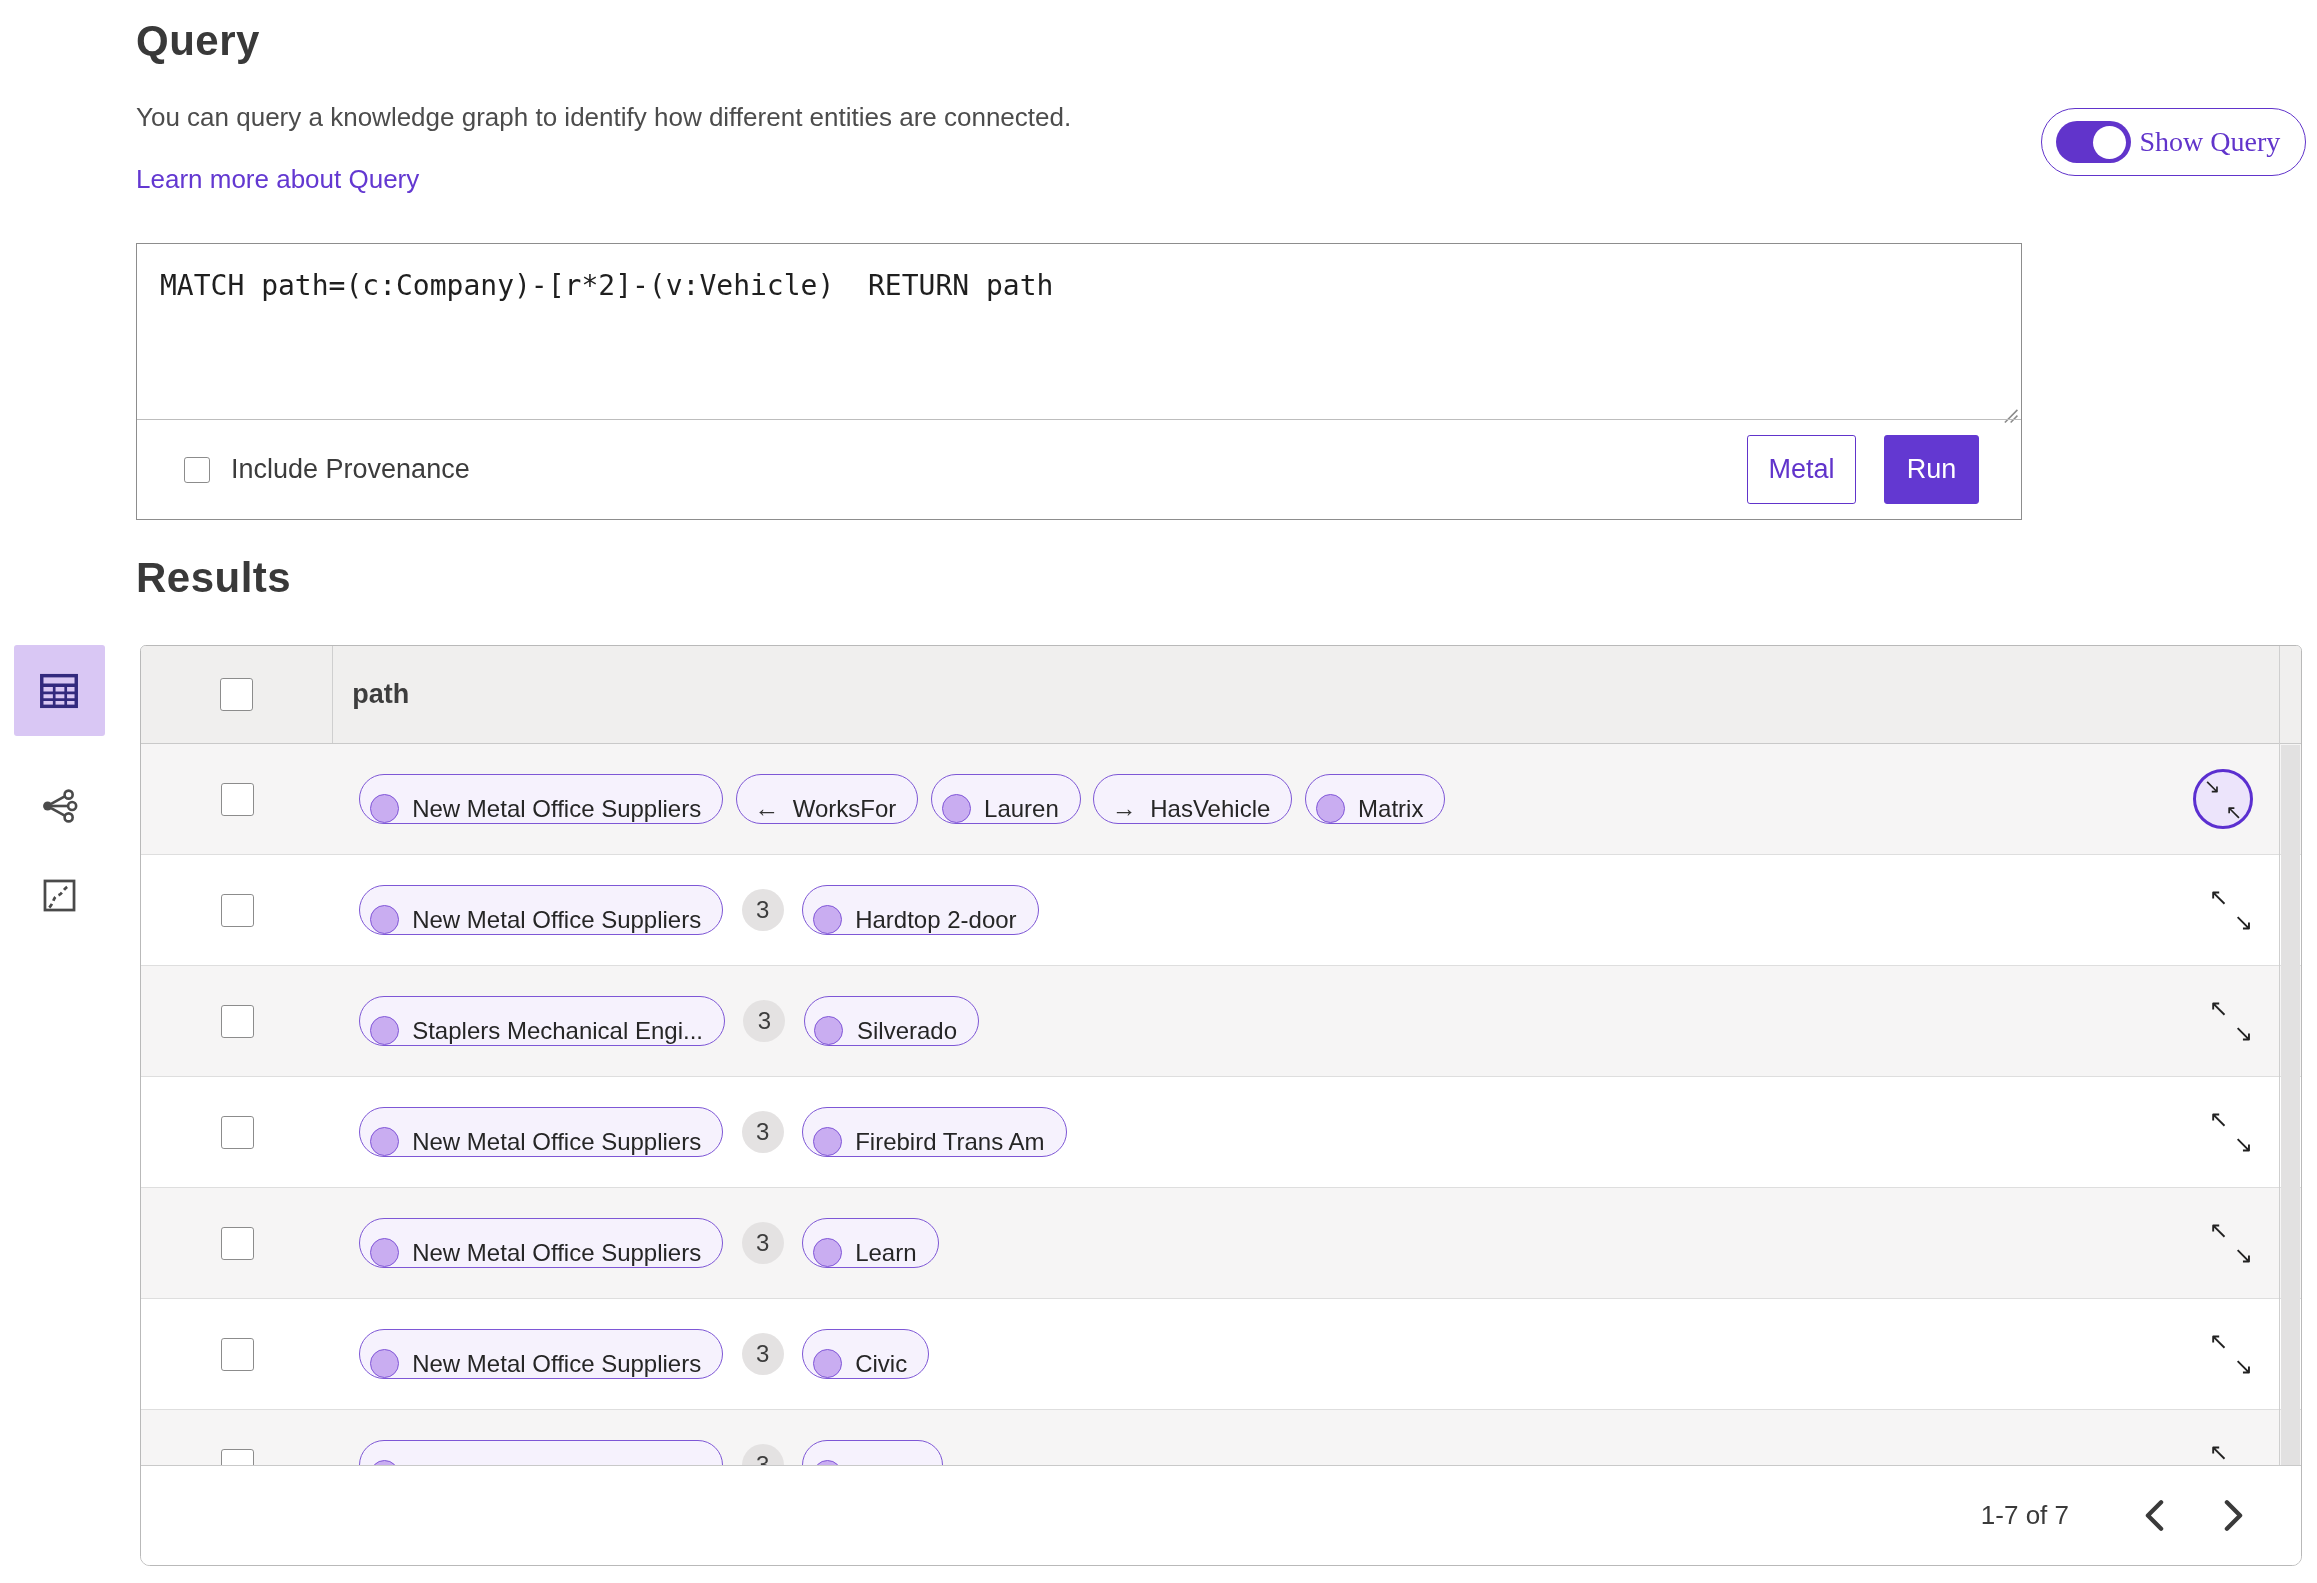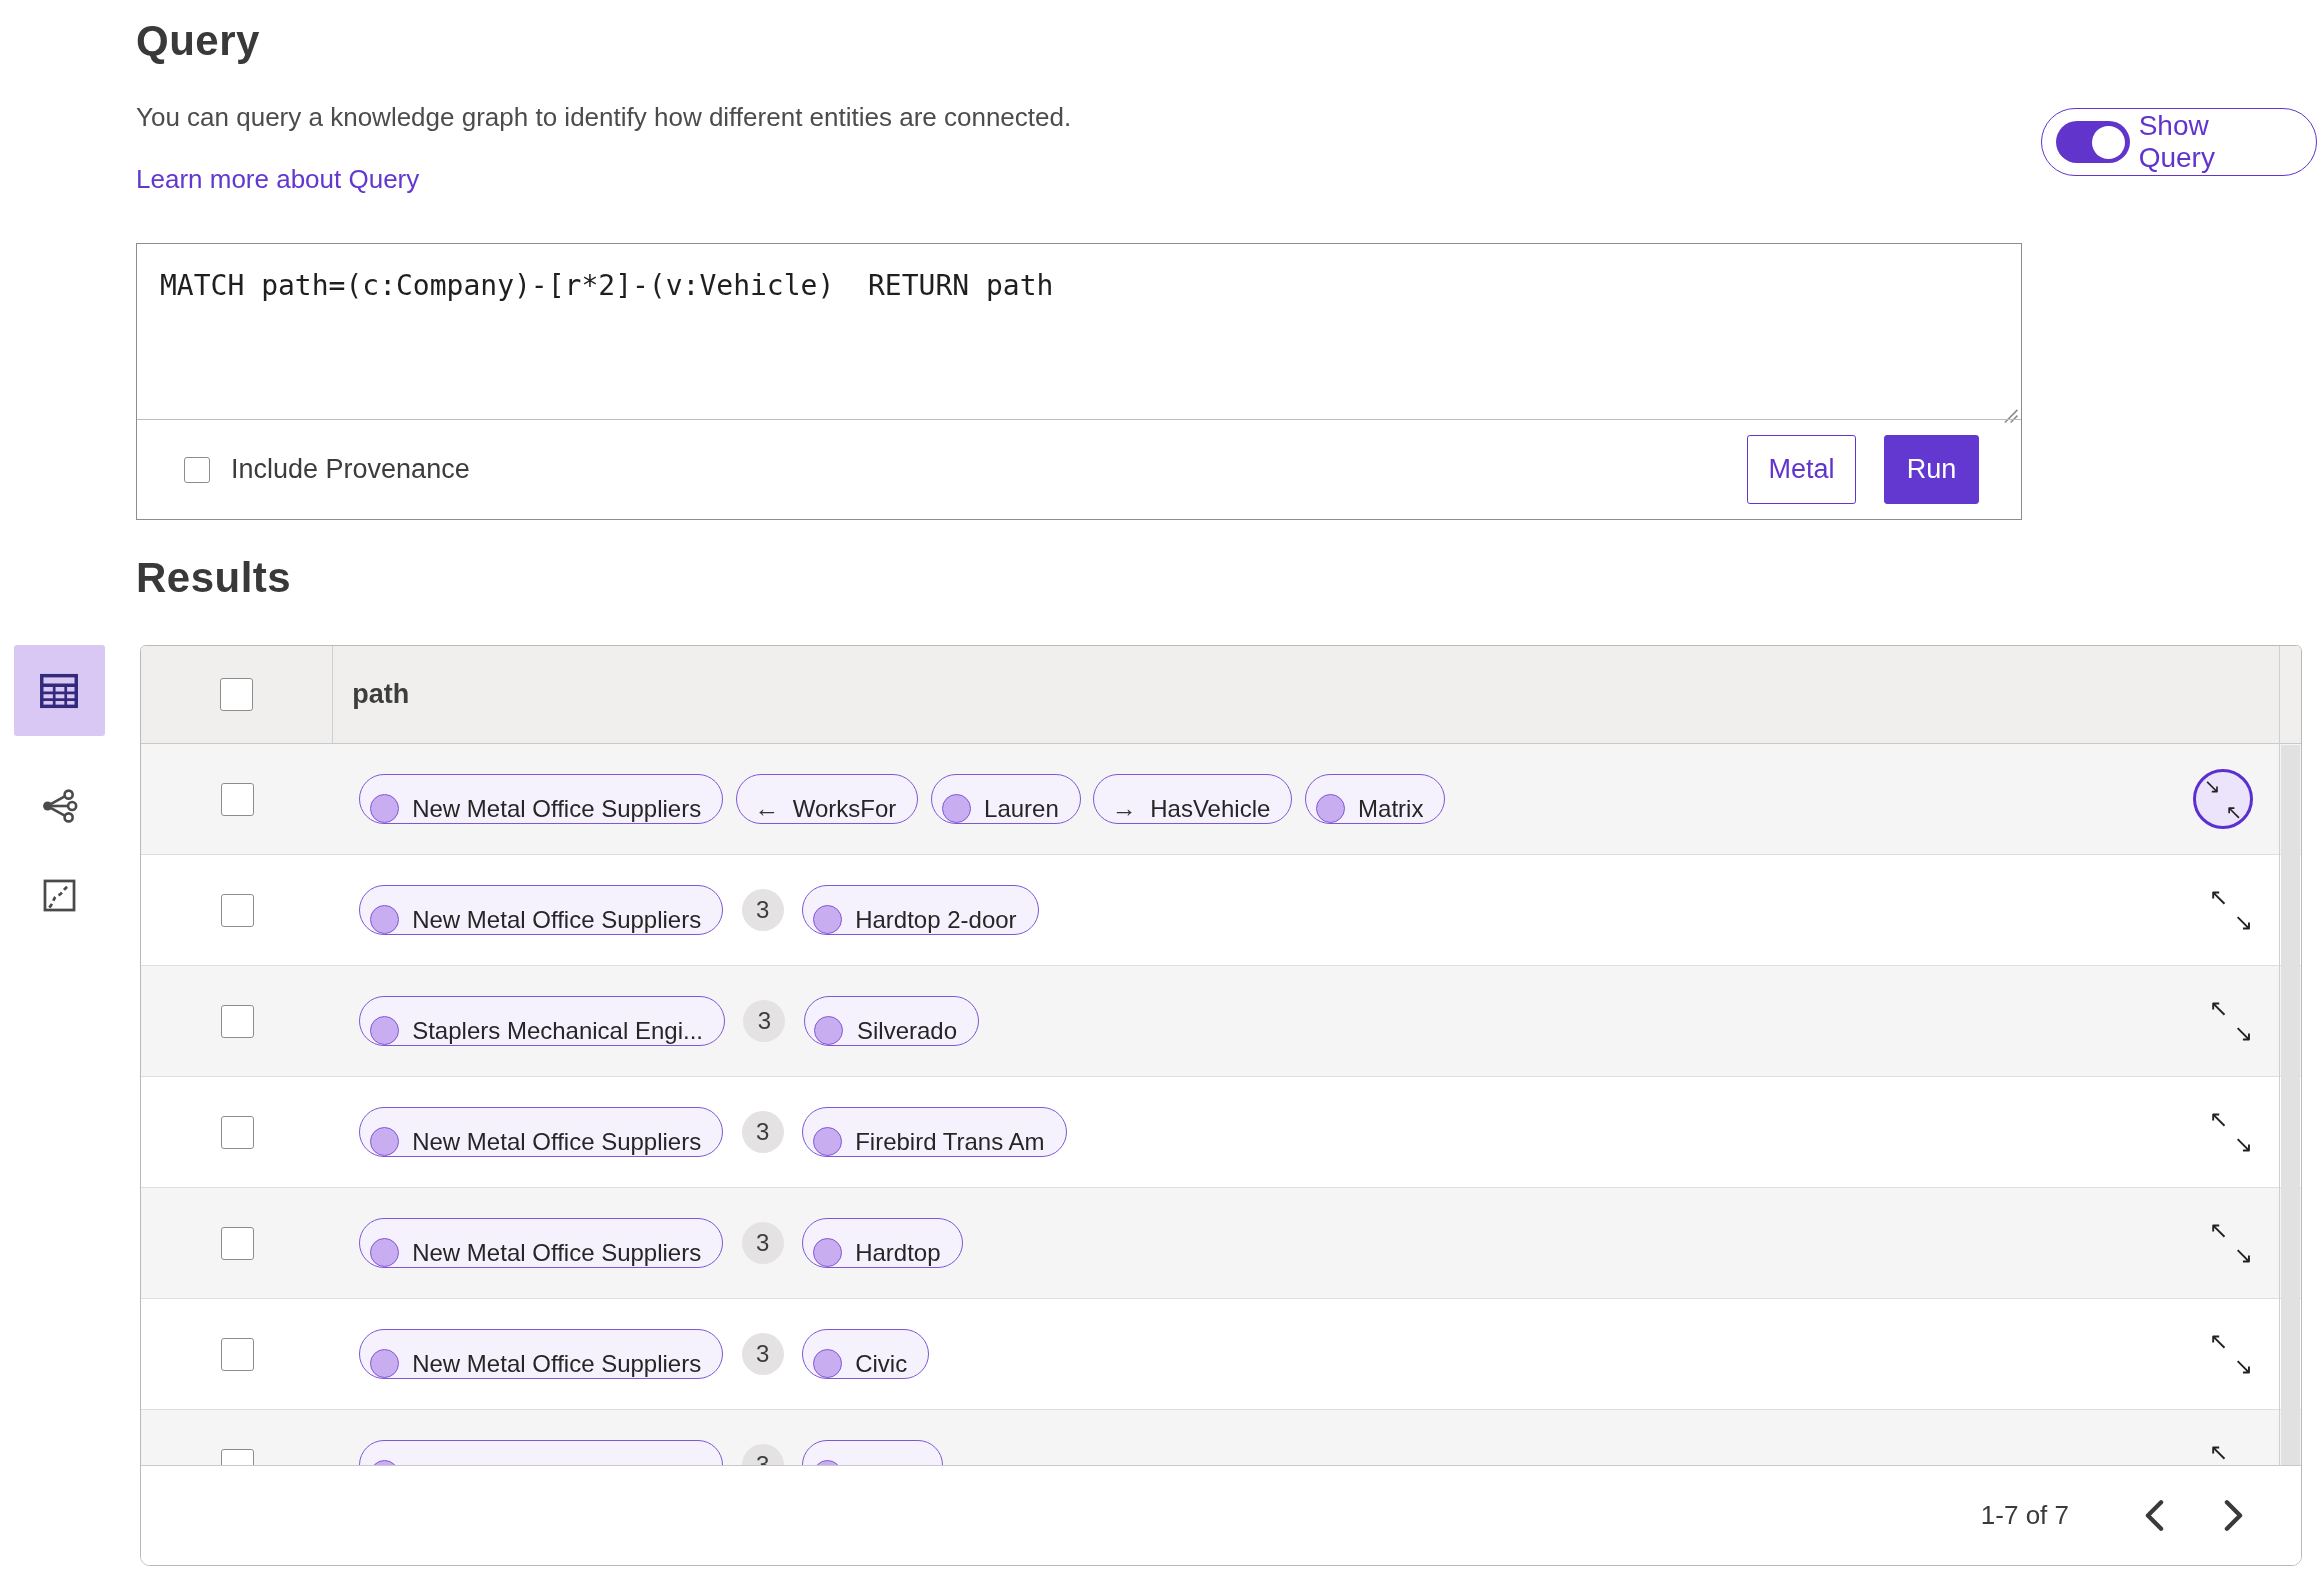--- a/index.html
+++ b/index.html
@@ -6,21 +6,21 @@
   html,body { background:#ffffff; }
   body { font-family:"Liberation Sans", sans-serif; color:#3a3a3a; }
   .page { position:relative; width:2317px; height:1583px; background:#fff; overflow:hidden; }
 
   
   .page-title { position:absolute; left:136px; top:17.4px; font-size:42px; font-weight:700; color:#393939; letter-spacing:0.5px; }
   .page-desc  { position:absolute; left:136px; top:102px; font-size:26px; color:#4c4c4c; }
   .learn-link { position:absolute; left:136px; top:164px; font-size:26px; color:#6338d1; cursor:pointer; }
 
   .show-query { position:absolute; left:2041px; top:108px; height:68px; display:flex; align-items:center;
-                gap:9px; padding:0 25px 0 13.5px; border:1.9px solid #6134cb; border-radius:35px; background:#fff; cursor:pointer; }
+                gap:9px; padding:0 25px 0 13.5px; border:1.9px solid #6134cb; border-radius:35px; background:#fff; cursor:pointer;font-family:Liberation Serif, serif; }
   .toggle { position:relative; width:75px; height:42px; background:#6134cb; border-radius:21px; }
   .toggle .knob { position:absolute; right:4.8px; top:4.8px; width:33px; height:33px; border-radius:50%; background:#fff; }
   .show-query .lbl { font-size:28px; color:#6134cb; }
 
   
   .query-panel { position:absolute; left:136px; top:243px; width:1886px; height:277px; border:1.9px solid #8d8d8d; background:#fff; }
   .query-input { display:block; width:100%; height:173px; border:none; outline:none; resize:none;
                  font-family:"DejaVu Sans Mono","Liberation Mono",monospace; font-size:28px; color:#1f1f1f;
                  padding:25px 23px; background:#fff; }
   .resize-grip { position:absolute; right:2.9px; top:162px; width:17.4px; height:17.4px; }
@@ -257,21 +257,21 @@
             <span class="cb med"></span>
           </div>
           <div class="cells">
             <span class="pill">
               <span class="node-dot"></span>
               <span>New Metal Office Suppliers</span>
             </span>
             <span class="count-badge">3</span>
             <span class="pill">
               <span class="node-dot"></span>
-              <span>Hardtop</span>
+              <span>Learn</span>
             </span>
           </div>
           <div class="expand">
             <div class="plain">
               <span class="a1">↖</span>
               <span class="a2">↘</span>
             </div>
           </div>
         </div>
         <div class="trow">

